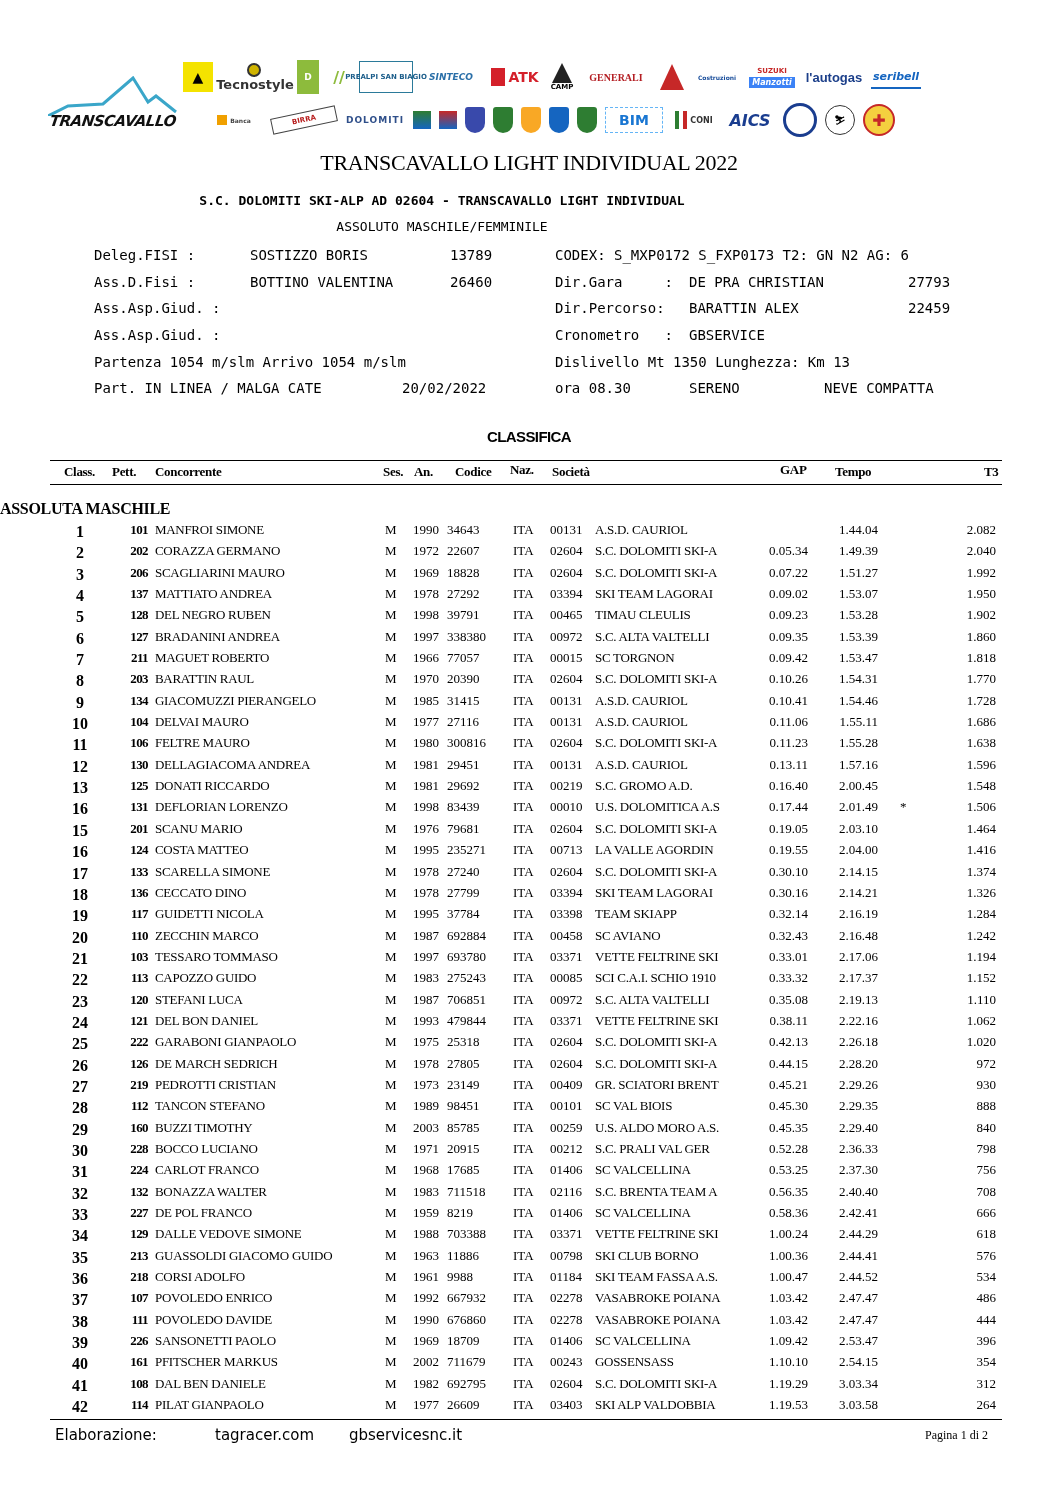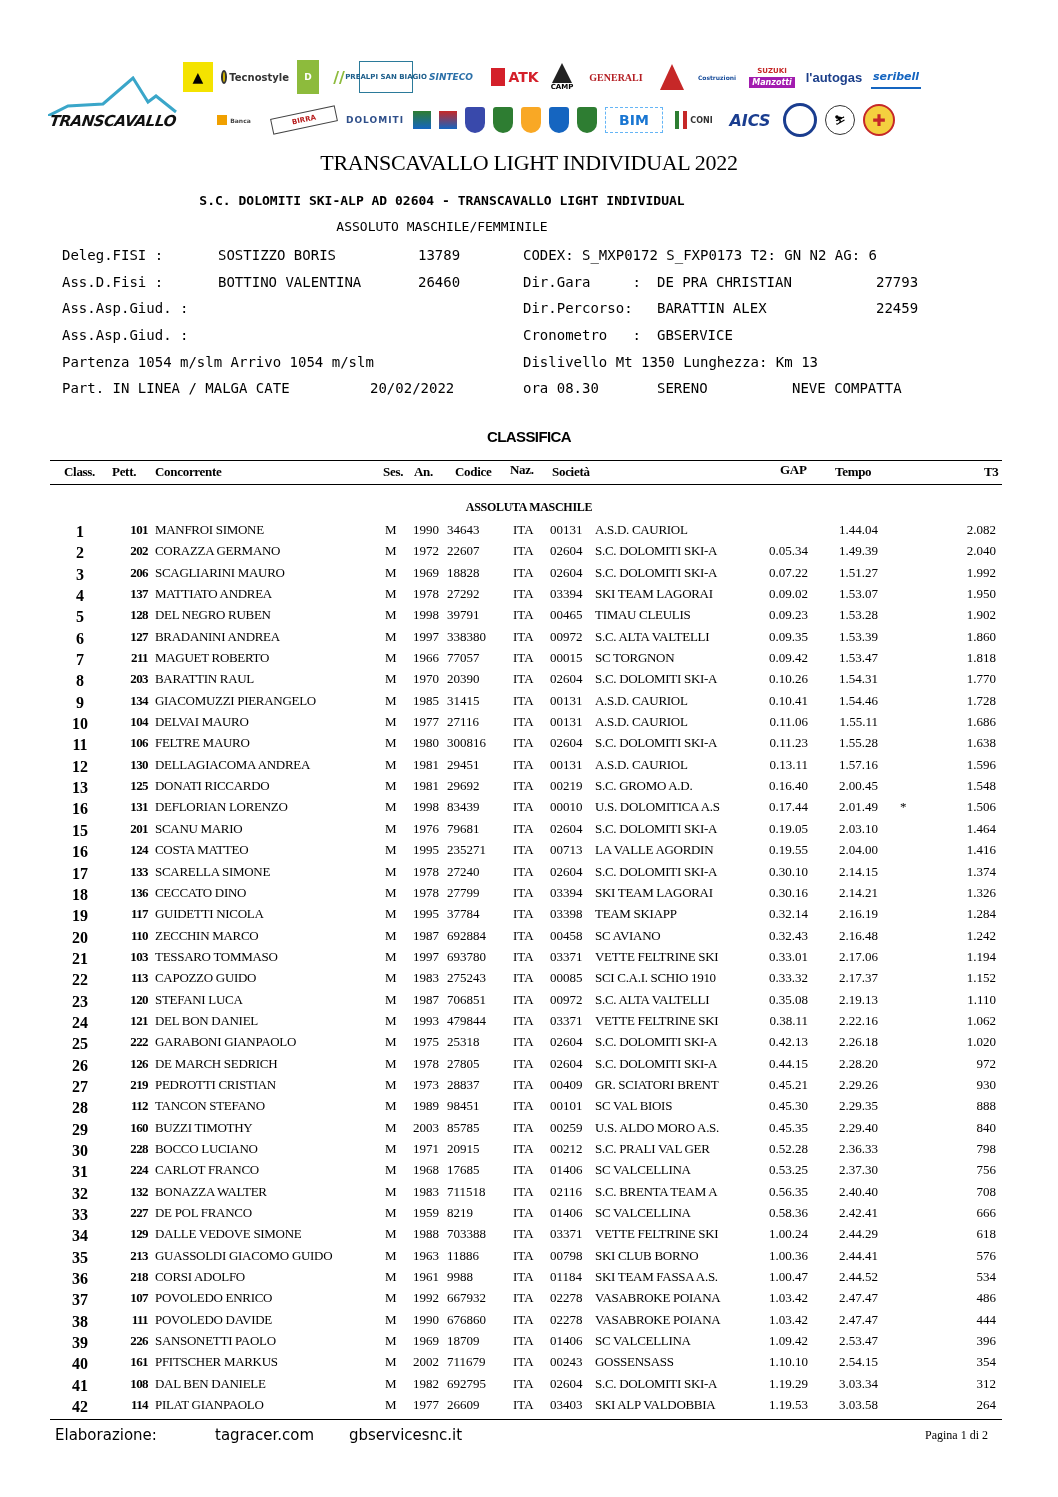--- a/index.html
+++ b/index.html
@@ -8,36 +8,36 @@
   
   .logo-main { position: absolute; left: 48px; top: 76px; width: 135px; height: 56px; }
   .logo-main svg { position: absolute; left: 0; top: 0; }
   .logo-main .brand { position: absolute; left: 2px; top: 36px; font-family: "DejaVu Sans", sans-serif; font-weight: bold; font-style: italic; font-size: 15px; letter-spacing: -0.5px; transform: skewX(-8deg); color: #111; }
 
   .sponsor-row { position: absolute; display: flex; align-items: center; gap: 8px; }
   .sponsor-row.r1 { left: 183px; top: 60px; }
   .sponsor-row.r2 { left: 205px; top: 103px; }
   .sp { height: 30px; display: flex; align-items: center; justify-content: center; font-family: "DejaVu Sans", sans-serif; font-size: 9px; font-weight: bold; white-space: nowrap; }
   .sp.fischer { width: 30px; height: 30px; background: #f4e300; color: #000; font-size: 14px; }
-  .sp.tecnostyle { width: 68px; color: #333; font-size: 10px; }
+  .sp.tecnostyle { width: 68px; color: #333; font-size: 13px; flex-direction: column; }
   .sp.tecnostyle .dot { display:inline-block; width:10px; height:10px; border-radius:50%; background:#d0b400; border:2px solid #333; margin-right:2px; }
   .sp.dynafit { width: 22px; height: 34px; background: #8dbb3c; color:#fff; }
   .sp.montura { width: 24px; height: 30px; color: #8dbb3c; font-size: 16px; }
   .sp.prealpi { width: 52px; height: 30px; border: 1px solid #2b7a9a; color: #1b5d8a; font-size: 7px; line-height: 8px; text-align:center; }
   .sp.sinteco { width: 60px; color: #2a6fa8; font-style: italic; }
   .sp.atk { width: 52px; color: #d4202a; font-size: 14px; }
   .sp.atk .blk { display:inline-block; width:14px; height:18px; background:#d4202a; margin-right:3px; }
   .sp.camp { width: 26px; height: 34px; color:#000; flex-direction: column; font-size: 7px; }
   .sp.camp .tri { width:0; height:0; border-left:10px solid transparent; border-right:10px solid transparent; border-bottom:20px solid #222; }
   .sp.generali { width: 66px; color: #b41e23; font-family: "Liberation Serif", serif; font-size: 10px; }
   .sp.viel { width: 30px; }
   .sp.viel .tri { width:0; height:0; border-left:12px solid transparent; border-right:12px solid transparent; border-bottom:26px solid #c62828; }
   .sp.costruz { width: 44px; color: #1b4f9c; font-size: 6px; line-height: 7px; text-align: center; }
   .sp.suzuki { width: 50px; flex-direction: column; color: #c62828; font-size: 7px; }
-  .sp.suzuki .bar { background:#a21caf; color:#fff; font-size:8px; padding:1px 3px; margin-top:2px; font-style: italic; }
+  .sp.suzuki .bar { background:#3b82f6; color:#fff; font-size:8px; padding:1px 3px; margin-top:2px; font-style: italic; }
   .sp.autogas { width: 58px; color: #1c3f8a; font-size: 13px; font-family: "Liberation Sans", sans-serif; }
   .sp.seribell { width: 50px; color: #1565c0; font-size: 11px; font-style: italic; border-bottom: 2px solid #1565c0; height: 22px; }
 
   .sp.banca { width: 58px; color: #444; font-size: 6px; text-align:left; }
   .sp.banca .sq { display:inline-block; width:10px; height:10px; background:#f0a000; margin-right:3px; }
   .sp.birra { width: 64px; color: #b71c1c; font-size: 7px; transform: rotate(-12deg); border: 1px solid #444; height: 14px; }
   .sp.dolomiti { width: 60px; color: #2f4f8a; font-size: 9px; letter-spacing: 1px; }
   .sp.flag { width: 18px; height: 18px; background: linear-gradient(#2e7d32, #1565c0); }
   .sp.coat { width: 20px; height: 26px; border-radius: 3px 3px 10px 10px; }
   .sp.coat.c1 { background:#3949ab; }
@@ -53,31 +53,31 @@
   .sp.round.skier { border: 1px solid #333; }
   .sp.round.redcross { background:#f4d03f; border: 2px solid #c62828; color:#c62828; font-size:16px; }
 
   
   .title { position: absolute; left: 0; width: 1058px; top: 150px; text-align: center; font-family: "Liberation Serif", serif; font-weight: normal; font-size: 22px; letter-spacing: -0.3px; }
   .subtitle { position: absolute; left: 0; width: 884px; text-align: center; font-family: "DejaVu Sans Mono", monospace; font-size: 13px; }
   .subtitle.s1 { top: 193px; font-weight: bold; }
   .subtitle.s2 { top: 219px; }
 
   
-  .info { position: absolute; font-family: "DejaVu Sans Mono", monospace; font-size: 14px; white-space: pre; }
+  .info { position: absolute; font-family: "DejaVu Sans Mono", monospace; font-size: 14px; white-space: pre; margin-left: 32px; }
   .info span { position: absolute; white-space: pre; }
 
   
   .classifica { position: absolute; left: 0; width: 1058px; top: 428px; text-align: center; font-family: "Liberation Sans", sans-serif; font-weight: bold; font-size: 15px; letter-spacing: -0.6px; }
   .hrule { position: absolute; left: 50px; width: 952px; height: 0; border-top: 1.5px solid #000; }
 
   .colhead { position: absolute; top: 464px; left: 0; width: 1058px; height: 18px; font-family: "Liberation Serif", serif; font-weight: bold; font-size: 13px; letter-spacing: -0.3px; }
   .colhead span { position: absolute; white-space: nowrap; }
 
-  .section-title { position: absolute; top: 500px; left: 0; width: 1058px; text-align: center; font-family: "Liberation Serif", serif; font-weight: bold; font-size: 12px; letter-spacing: -0.3px; }
+  .section-title { position: absolute; top: 500px; left: 0; width: 1058px; text-align: left; font-family: "Liberation Serif", serif; font-weight: bold; font-size: 16px; letter-spacing: -0.3px; }
 
   .rows { position: absolute; left: 0; top: 520px; width: 1058px; }
   .row { position: relative; height: 21.35px; font-family: "Liberation Serif", serif; font-size: 13px; }
   .row span { position: absolute; top: 2px; white-space: nowrap; }
   .row .c-class { left: 60px; width: 40px; text-align: center; font-weight: bold; font-size: 16px; top: 3px; }
   .row .c-pett { left: 114px; width: 34px; text-align: right; font-weight: bold; letter-spacing: -0.6px; }
   .row .c-name { left: 155px; letter-spacing: -0.3px; }
   .row .c-ses { left: 385px; }
   .row .c-an { left: 413px; }
   .row .c-cod { left: 447px; }
@@ -606,21 +606,21 @@
       <span class="c-tempo">2.28.20</span>
       <span class="c-flag"></span>
       <span class="c-t3">972</span>
     </div>
     <div class="row">
       <span class="c-class">27</span>
       <span class="c-pett">219</span>
       <span class="c-name">PEDROTTI CRISTIAN</span>
       <span class="c-ses">M</span>
       <span class="c-an">1973</span>
-      <span class="c-cod">28837</span>
+      <span class="c-cod">23149</span>
       <span class="c-naz">ITA</span>
       <span class="c-soccod">00409</span>
       <span class="c-soc">GR. SCIATORI BRENT</span>
       <span class="c-gap">0.45.21</span>
       <span class="c-tempo">2.29.26</span>
       <span class="c-flag"></span>
       <span class="c-t3">930</span>
     </div>
     <div class="row">
       <span class="c-class">28</span>

